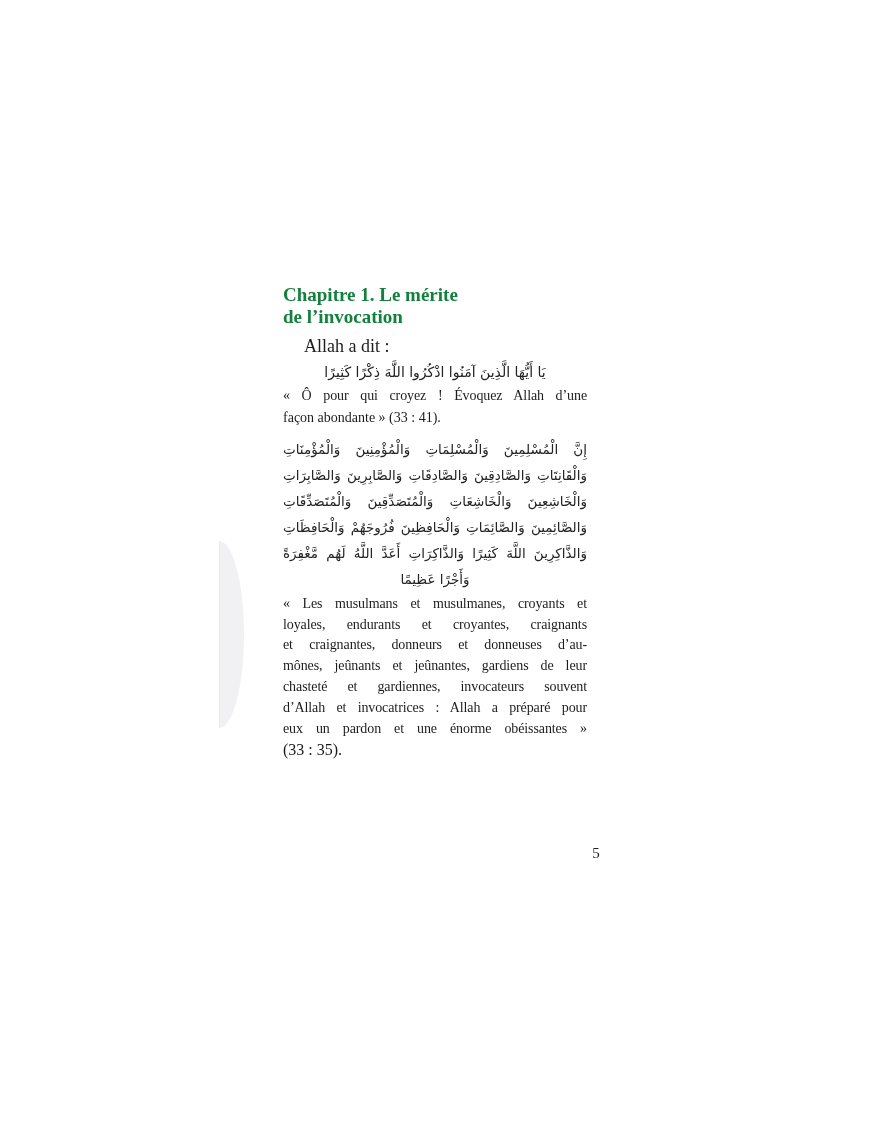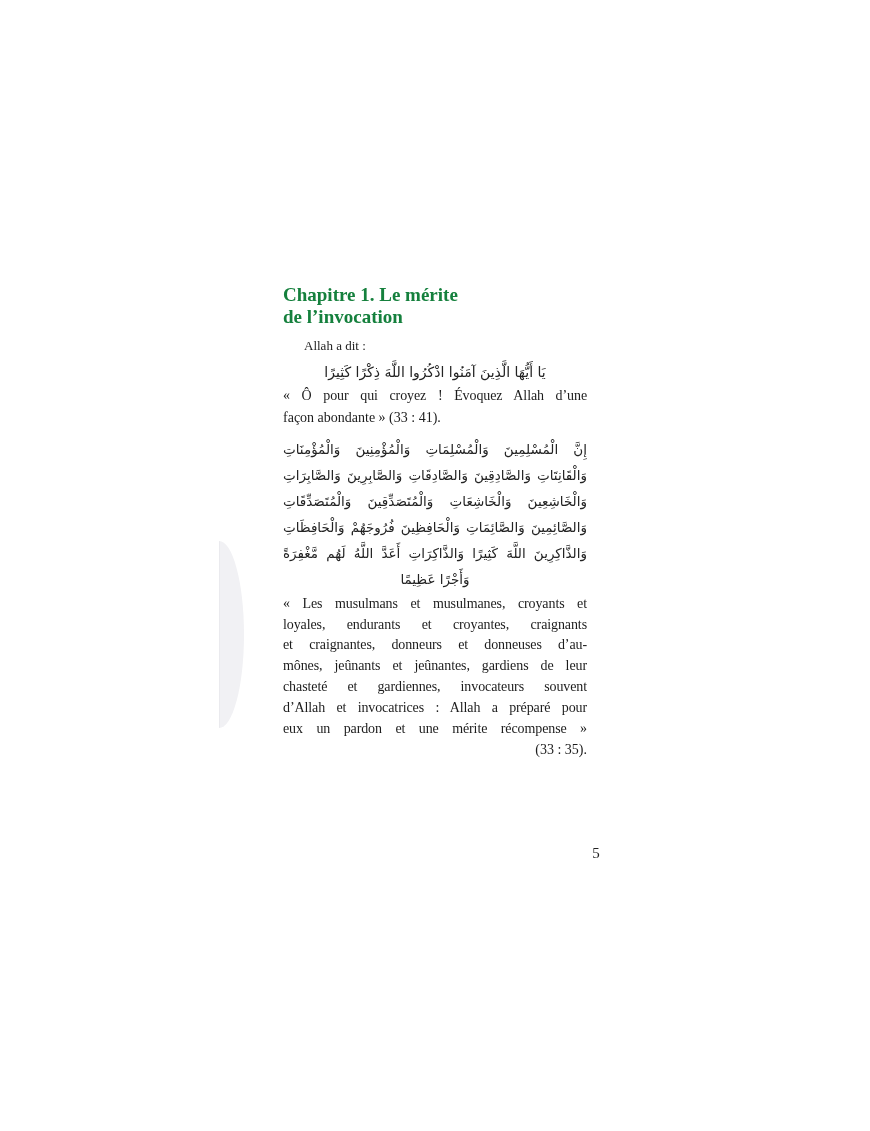--- a/index.html
+++ b/index.html
@@ -24,21 +24,21 @@
   .content {
     position:absolute; left:283px; top:284px; width:304px;
   }
 
   .title-line {
     font-weight:bold; font-size:19px; line-height:22px;
     text-align:left; color:#15803d;
     font-family:"Liberation Serif", serif;
   }
   .intro {
-    margin-top:8px; font-size:13px; line-height:20px;
+    margin-top:8px; font-size:18px; line-height:20px;
     text-indent:21px; color:#1e1e1e;
   }
 
   .ar {
     font-family:"DejaVu Sans", sans-serif;
     direction:rtl; unicode-bidi:embed;
     color:#232323;
   }
   .ar-center { font-size:14px; line-height:28px; text-align:center; }
   .ar-just {
@@ -55,21 +55,21 @@
   .fr-just {
     font-size:14px; line-height:20.8px; height:20.8px; overflow:hidden;
     text-align:justify; text-align-last:justify;
     letter-spacing:-0.1px; color:#1c1c1c;
   }
   .fr-center {
     font-size:14px; line-height:21px; color:#1c1c1c;
   }
   .fr-para { margin-top:2px; }
 
-  .ref-line { font-size:14px; line-height:21px; text-align:right; }
+  .ref-line { font-size:16px; line-height:21px; text-align:left; }
 
   .pagenum {
     position:absolute; left:588px; top:844px; width:16px;
     font-size:15px; line-height:18px; text-align:center; color:#222;
   }
 </style>
 </head>
 <body>
 
 <div class="page">
@@ -99,21 +99,21 @@
       <div class="ar-last">وَأَجْرًا عَظِيمًا</div>
     </div>
 
     <div class="fr-para">
       <div class="fr-just">« Les musulmans et musulmanes, croyants et</div>
       <div class="fr-just">loyales, endurants et croyantes, craignants</div>
       <div class="fr-just">et craignantes, donneurs et donneuses d’au-</div>
       <div class="fr-just">mônes, jeûnants et jeûnantes, gardiens de leur</div>
       <div class="fr-just">chasteté et gardiennes, invocateurs souvent</div>
       <div class="fr-just">d’Allah et invocatrices : Allah a préparé pour</div>
-      <div class="fr-just">eux un pardon et une mérite récompense »</div>
+      <div class="fr-just">eux un pardon et une énorme obéissantes »</div>
       <div class="ref-line">(33 : 35).</div>
     </div>
 
 
   </div>
 
   <div class="pagenum">5</div>
 
 </div>
 

